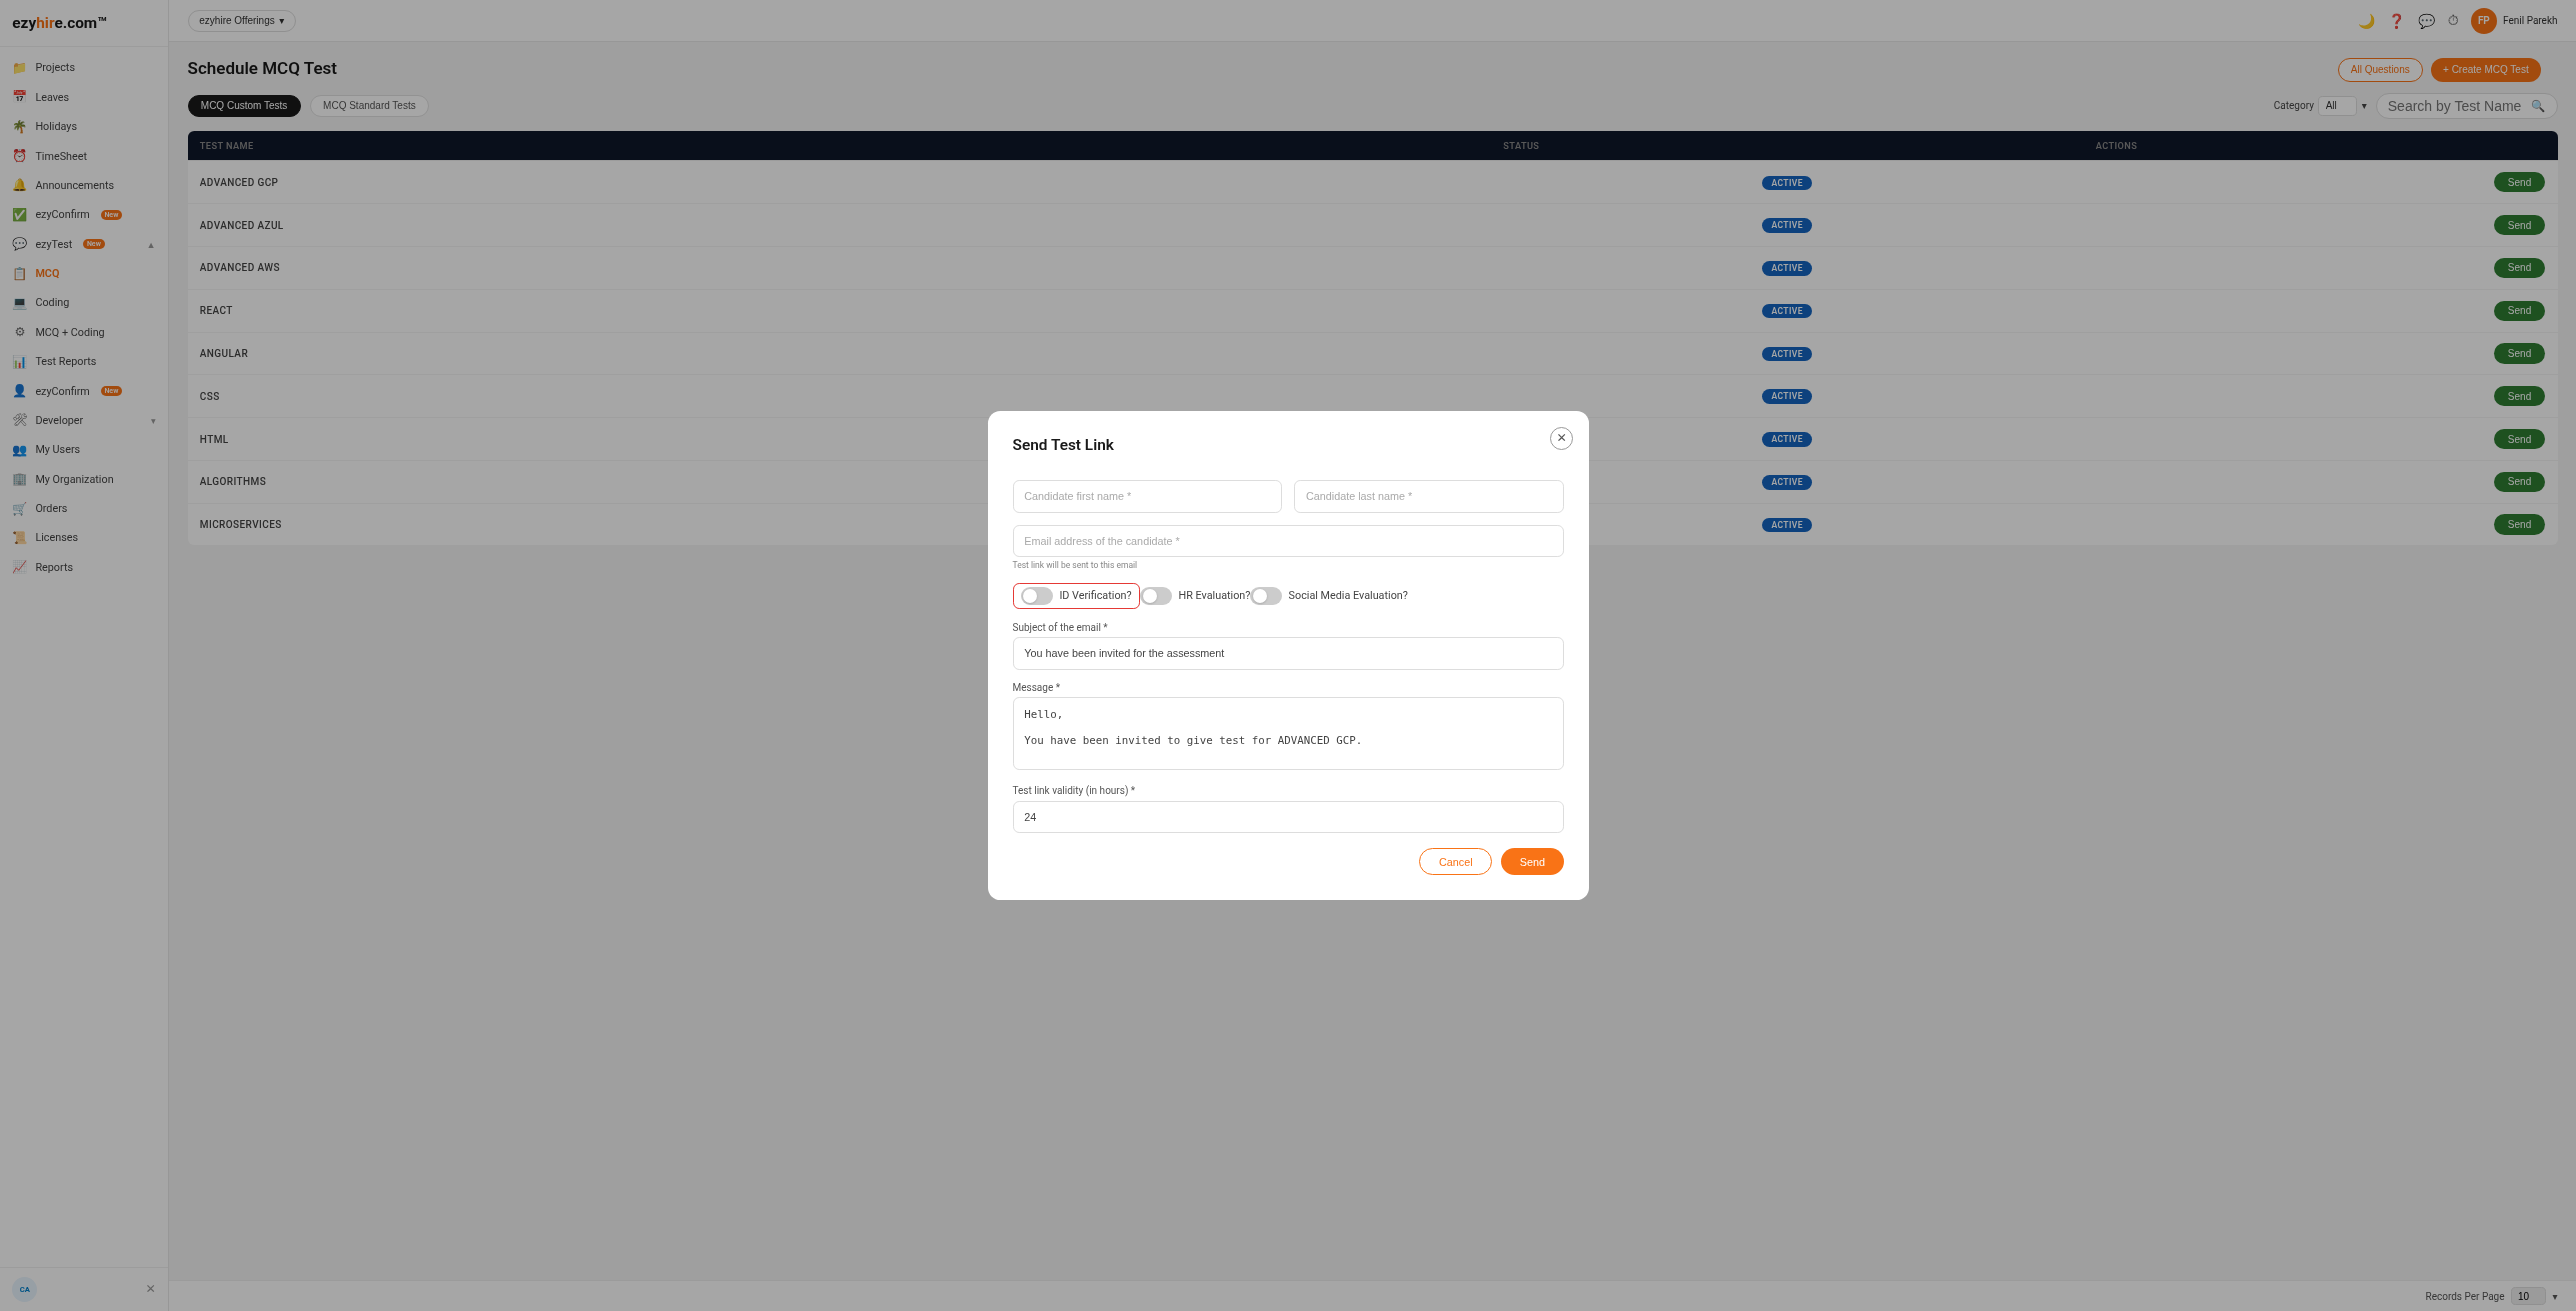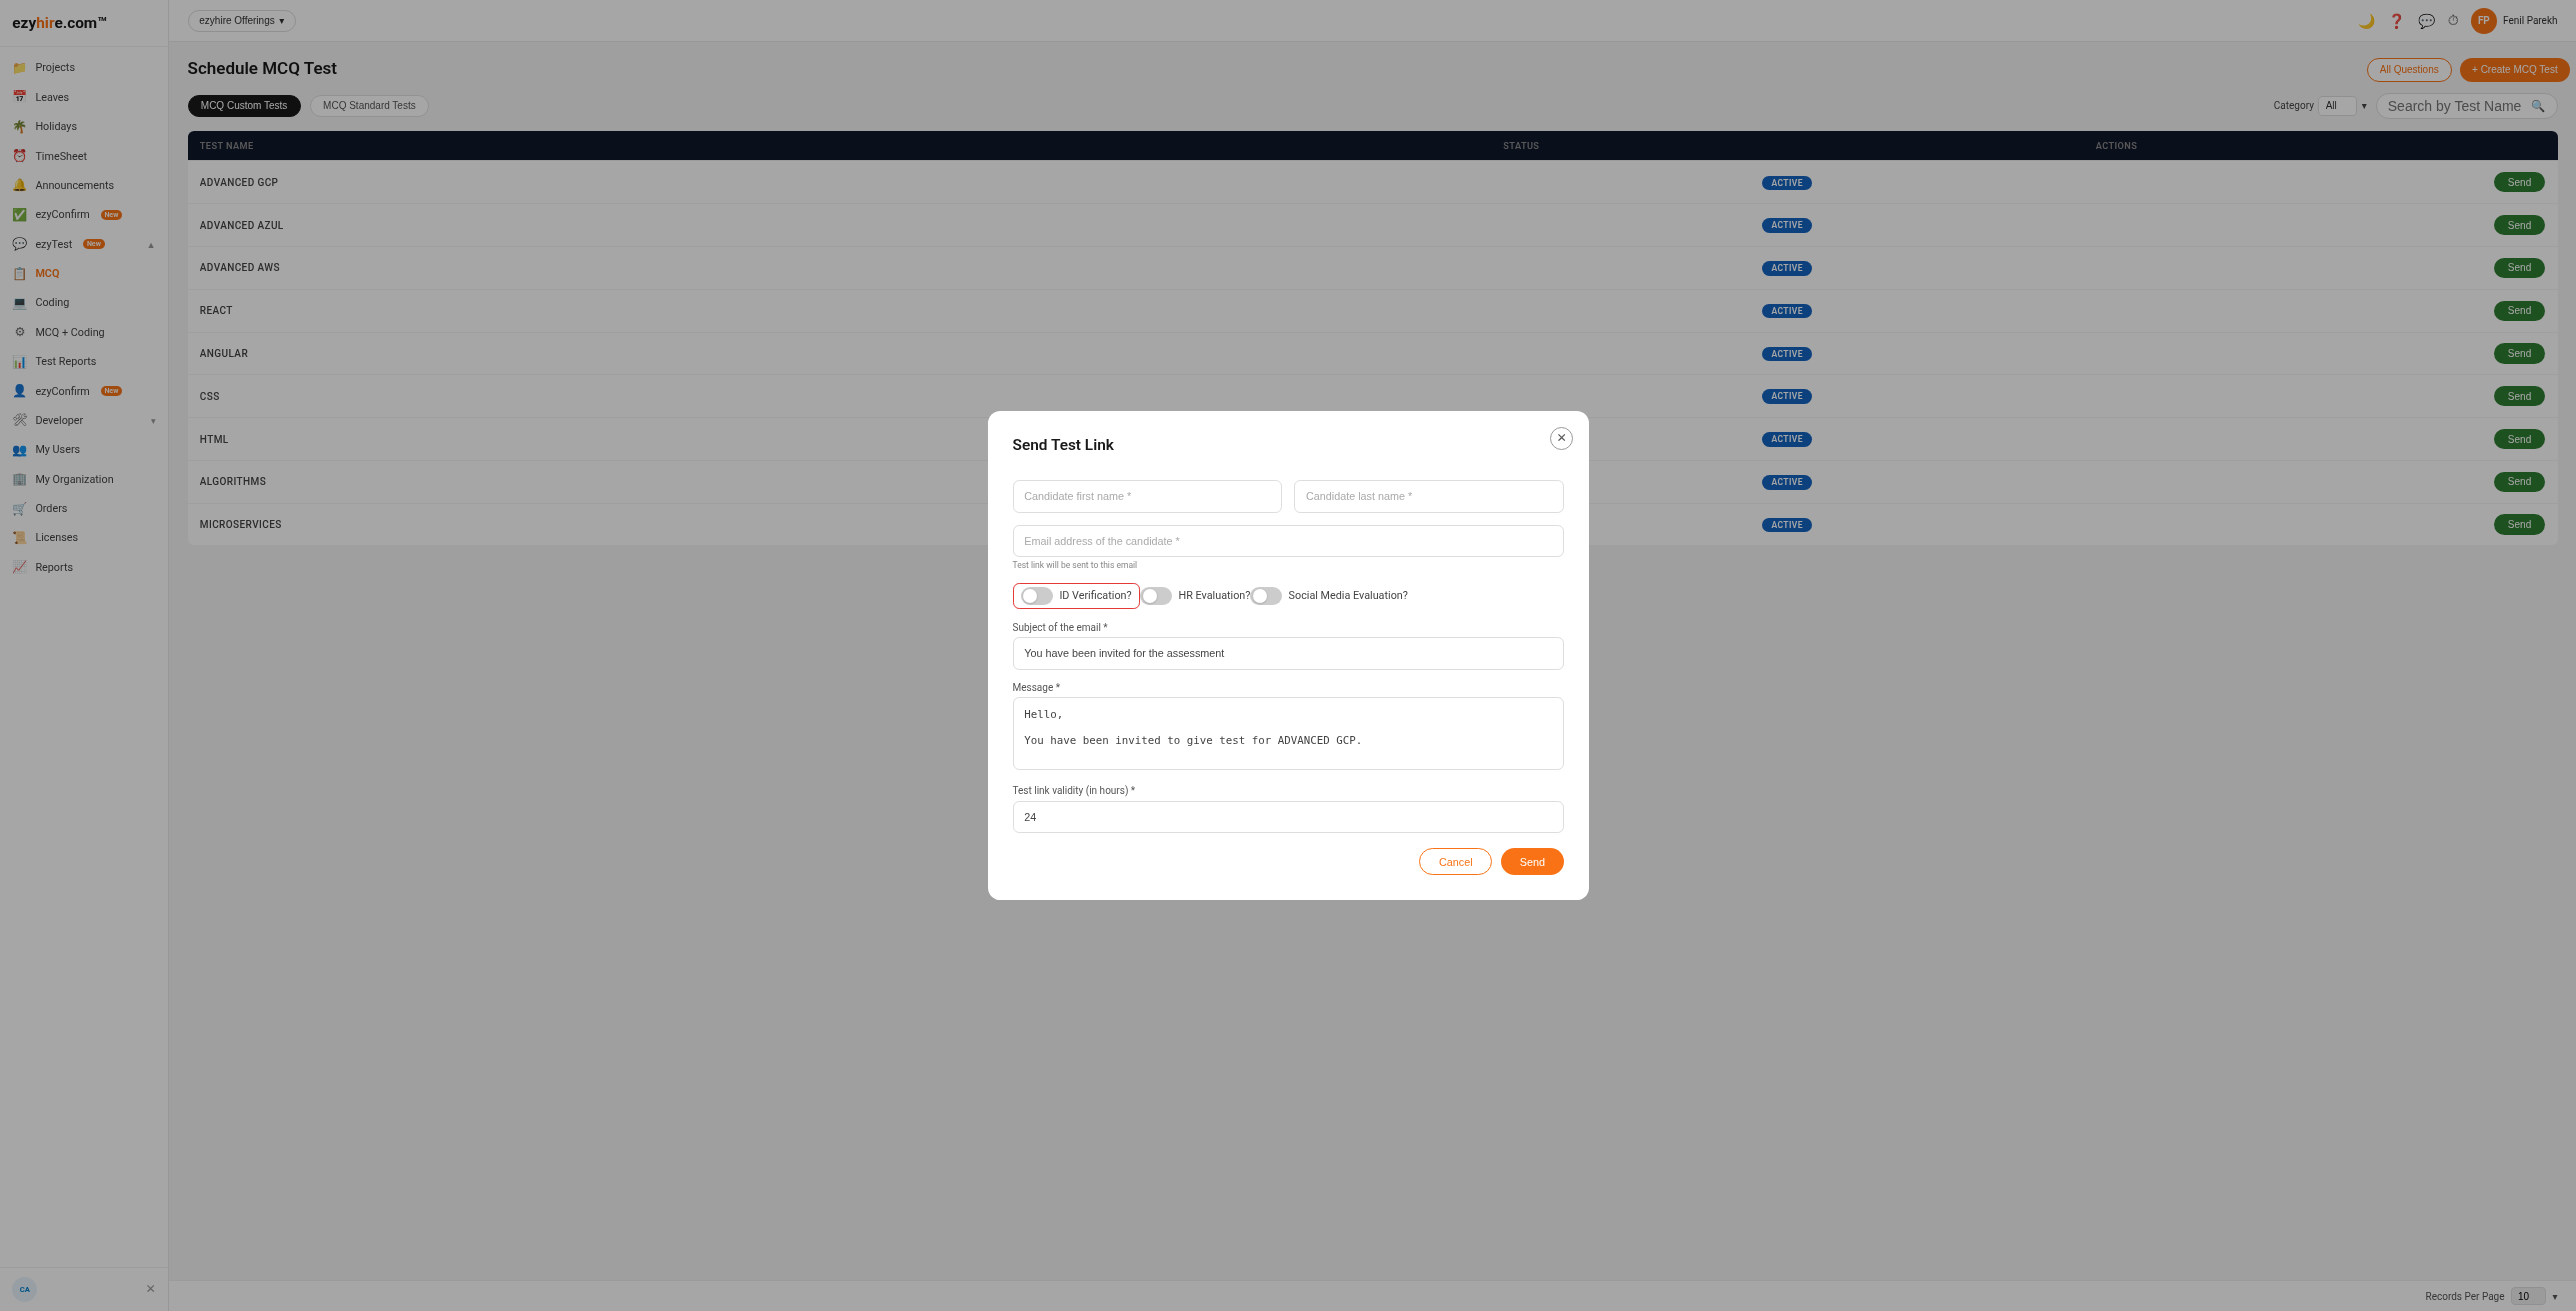--- a/index.html
+++ b/index.html
@@ -116,21 +116,21 @@
       overflow-y: auto;
       padding: 15.4px 18.5px;
       position: relative;
     }
 
     .page-title { font-size: 17px; font-weight: 600; color: #1a1a1a; margin-bottom: 15.4px; }
 
     .page-actions {
       position: absolute;
       top: 15.4px;
-      right: 6px;
+      right: 35px;
       display: flex;
       gap: 7.7px;
     }
     .btn-outline-orange {
       border: 1.2px solid #f97316;
       background: #fff;
       color: #f97316;
       padding: 5.4px 12.3px;
       border-radius: 15.4px;
       font-size: 10px;

